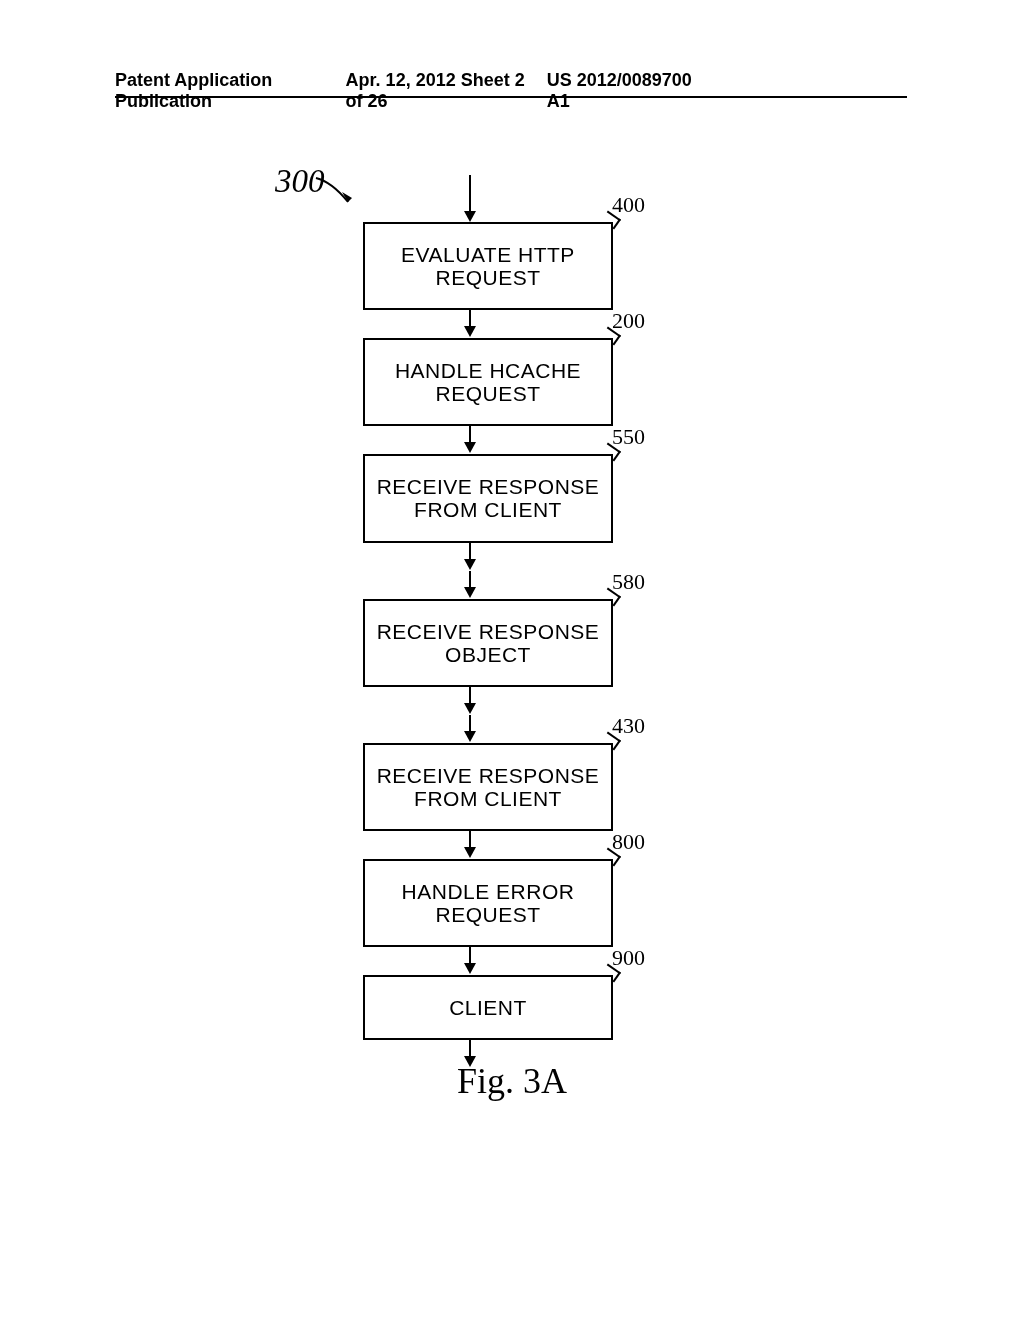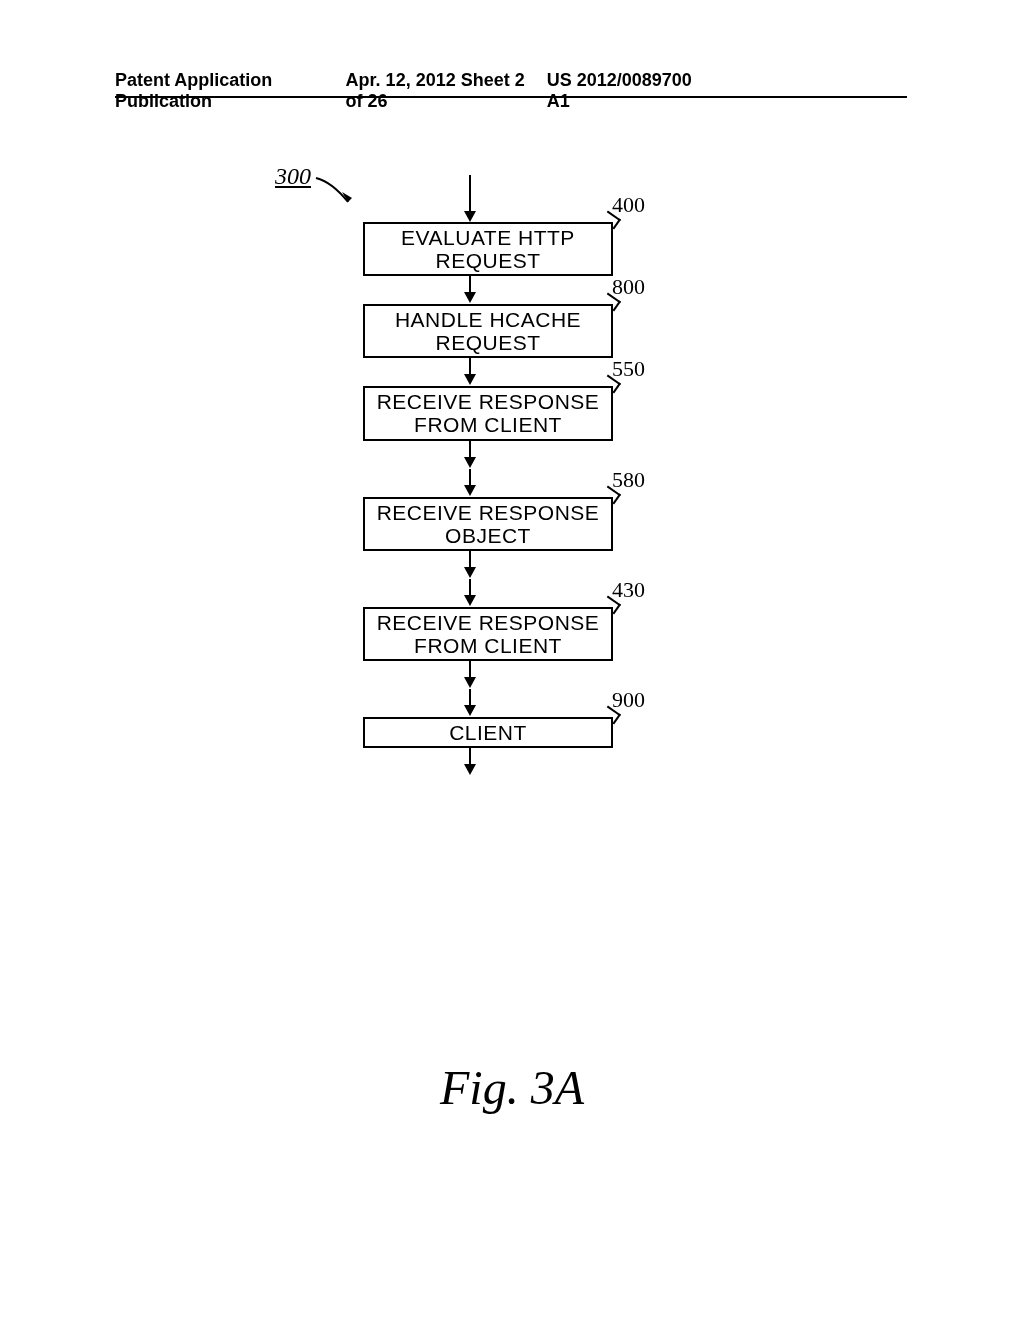--- a/index.html
+++ b/index.html
@@ -25,23 +25,22 @@
   .header-rule {
     position: absolute;
     top: 96px;
     left: 115px;
     width: 792px;
     border-top: 2px solid #000;
   }
   .pointer-label {
     position: absolute;
     font-family: Georgia, "Times New Roman", serif;
-    font-size: 24px;
+    font-size: 33px;
     font-style: italic;
-    text-decoration: underline;
   }
   .pointer-arrow {
     position: absolute;
   }
   .flowchart {
     position: absolute;
     top: 175px;
     left: 345px;
     width: 250px;
   }
@@ -71,21 +70,21 @@
     transform: translateX(-50%);
   }
   .box-wrap {
     position: relative;
     width: 246px;
     margin-left: 18px;
   }
   .box {
     width: 250px;
     border: 2px solid #000;
-    padding: 2px 4px;
+    padding: 19px 4px;
     text-align: center;
     font-family: "Arial Narrow", Arial, sans-serif;
     font-stretch: condensed;
     font-size: 21px;
     letter-spacing: 0.5px;
     line-height: 1.1;
     display: flex;
     flex-direction: column;
     justify-content: center;
   }
@@ -130,22 +129,21 @@
     border-right: 6px solid transparent;
     border-top: 11px solid #000;
     transform: translateX(-50%);
   }
   .fig-caption {
     position: absolute;
     left: 0;
     width: 1024px;
     text-align: center;
     font-family: "Brush Script MT", "Segoe Script", cursive;
-    font-style: italic;
-    font-size: 48px;
+    font-size: 36px;
     top: 1060px;
   }
 </style>
 </head>
 <body>
 
 <div class="header">
   <span>Patent Application Publication</span>
   <span>Apr. 12, 2012  Sheet 2 of 26</span>
   <span>US 2012/0089700 A1</span>
@@ -171,21 +169,21 @@
     <div class="box">
       <span>EVALUATE HTTP REQUEST</span>
     </div>
   </div>
   <div class="connector">
       <div class="stem"></div>
       <div class="head"></div>
     </div>
 
   <div class="box-wrap">
-    <div class="ref-num">800</div>
+    <div class="ref-num">200</div>
     <div class="ref-tick"></div>
     <div class="box">
       <span>HANDLE HCACHE REQUEST</span>
     </div>
   </div>
   <div class="connector">
       <div class="stem"></div>
       <div class="head"></div>
     </div>
 
@@ -230,20 +228,27 @@
     <div class="box">
       <span>RECEIVE RESPONSE</span>
       <span>FROM CLIENT</span>
     </div>
   </div>
   <div class="connector">
       <div class="stem"></div>
       <div class="head"></div>
     </div>
 
+  <div class="box-wrap">
+    <div class="ref-num">800</div>
+    <div class="ref-tick"></div>
+    <div class="box">
+      <span>HANDLE ERROR REQUEST</span>
+    </div>
+  </div>
   <div class="connector">
       <div class="stem"></div>
       <div class="head"></div>
     </div>
 
   <div class="box-wrap">
     <div class="ref-num">900</div>
     <div class="ref-tick"></div>
     <div class="box">
       <span>CLIENT</span>

